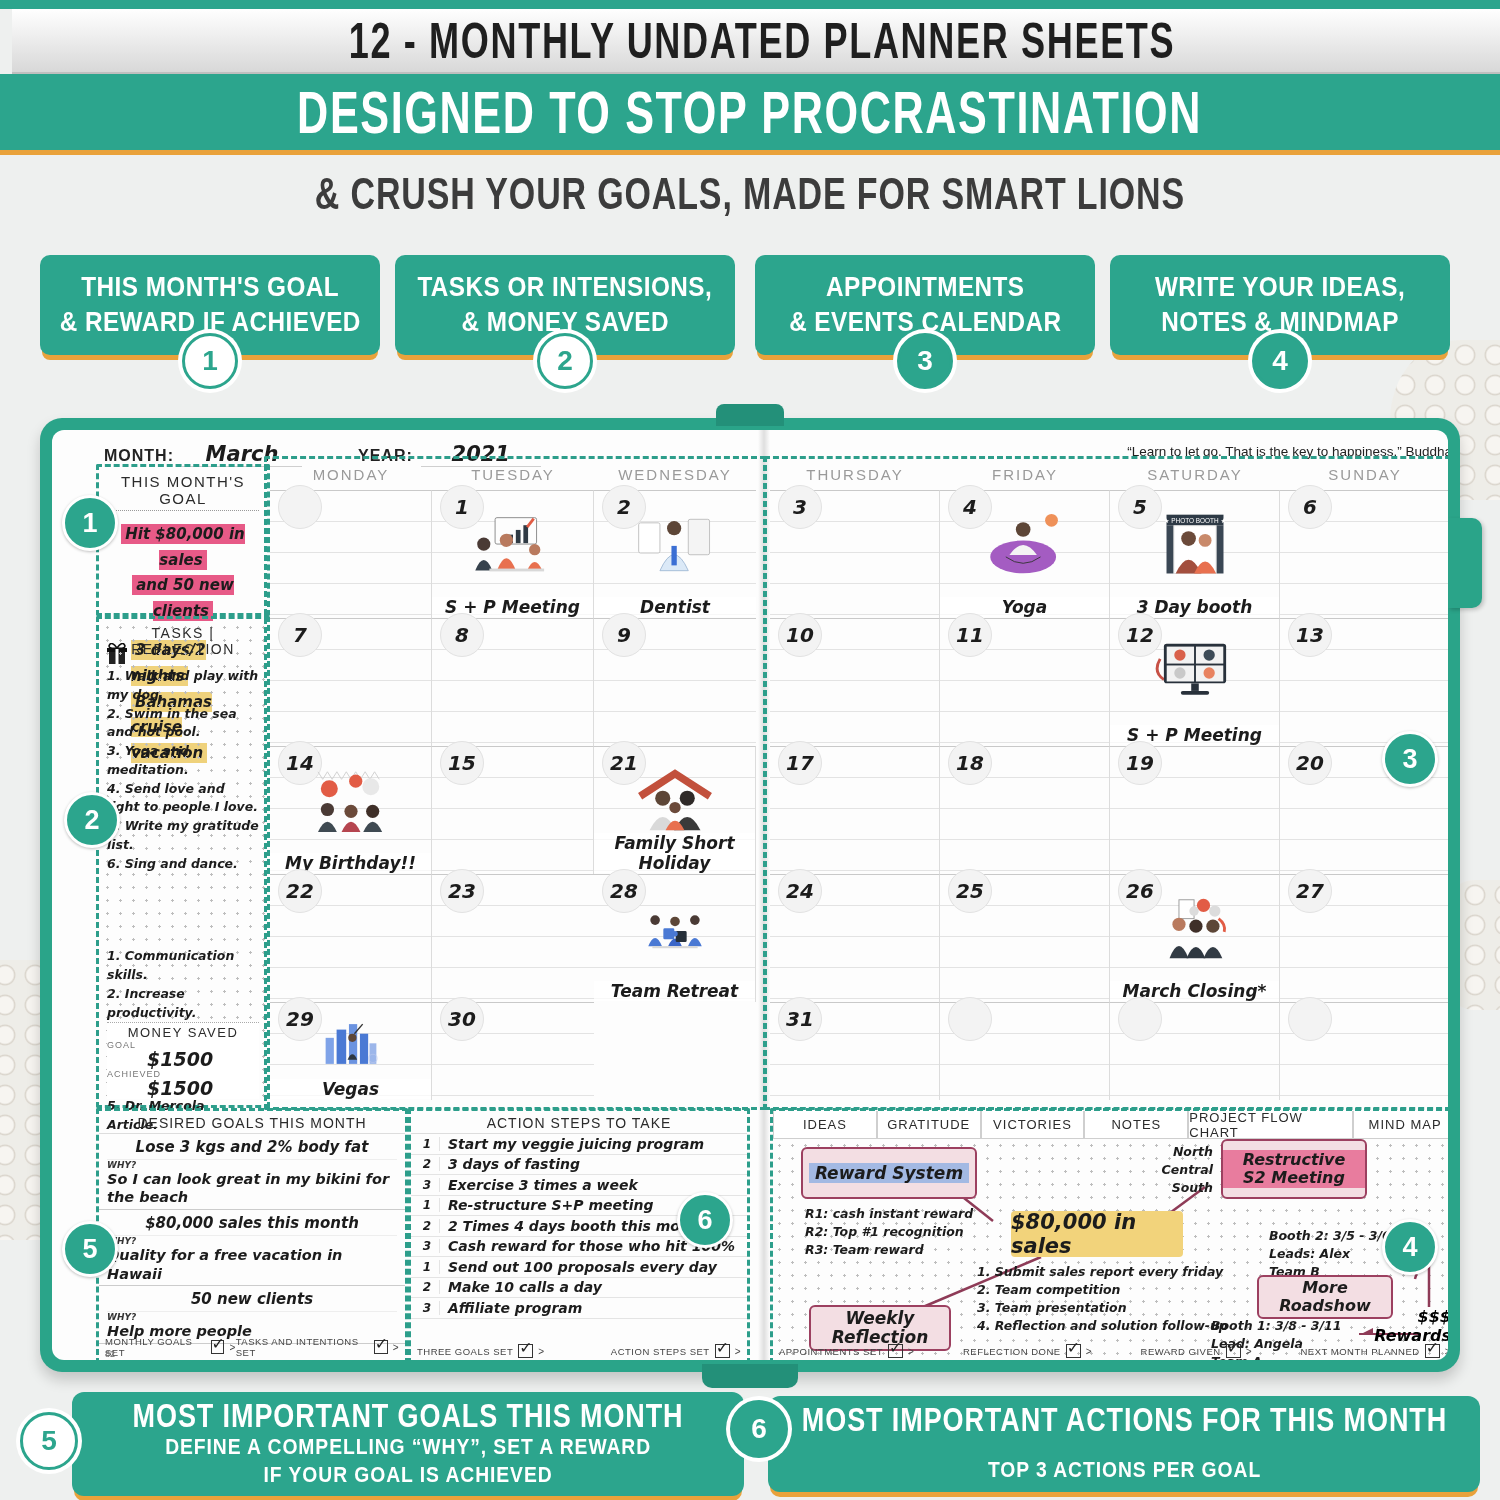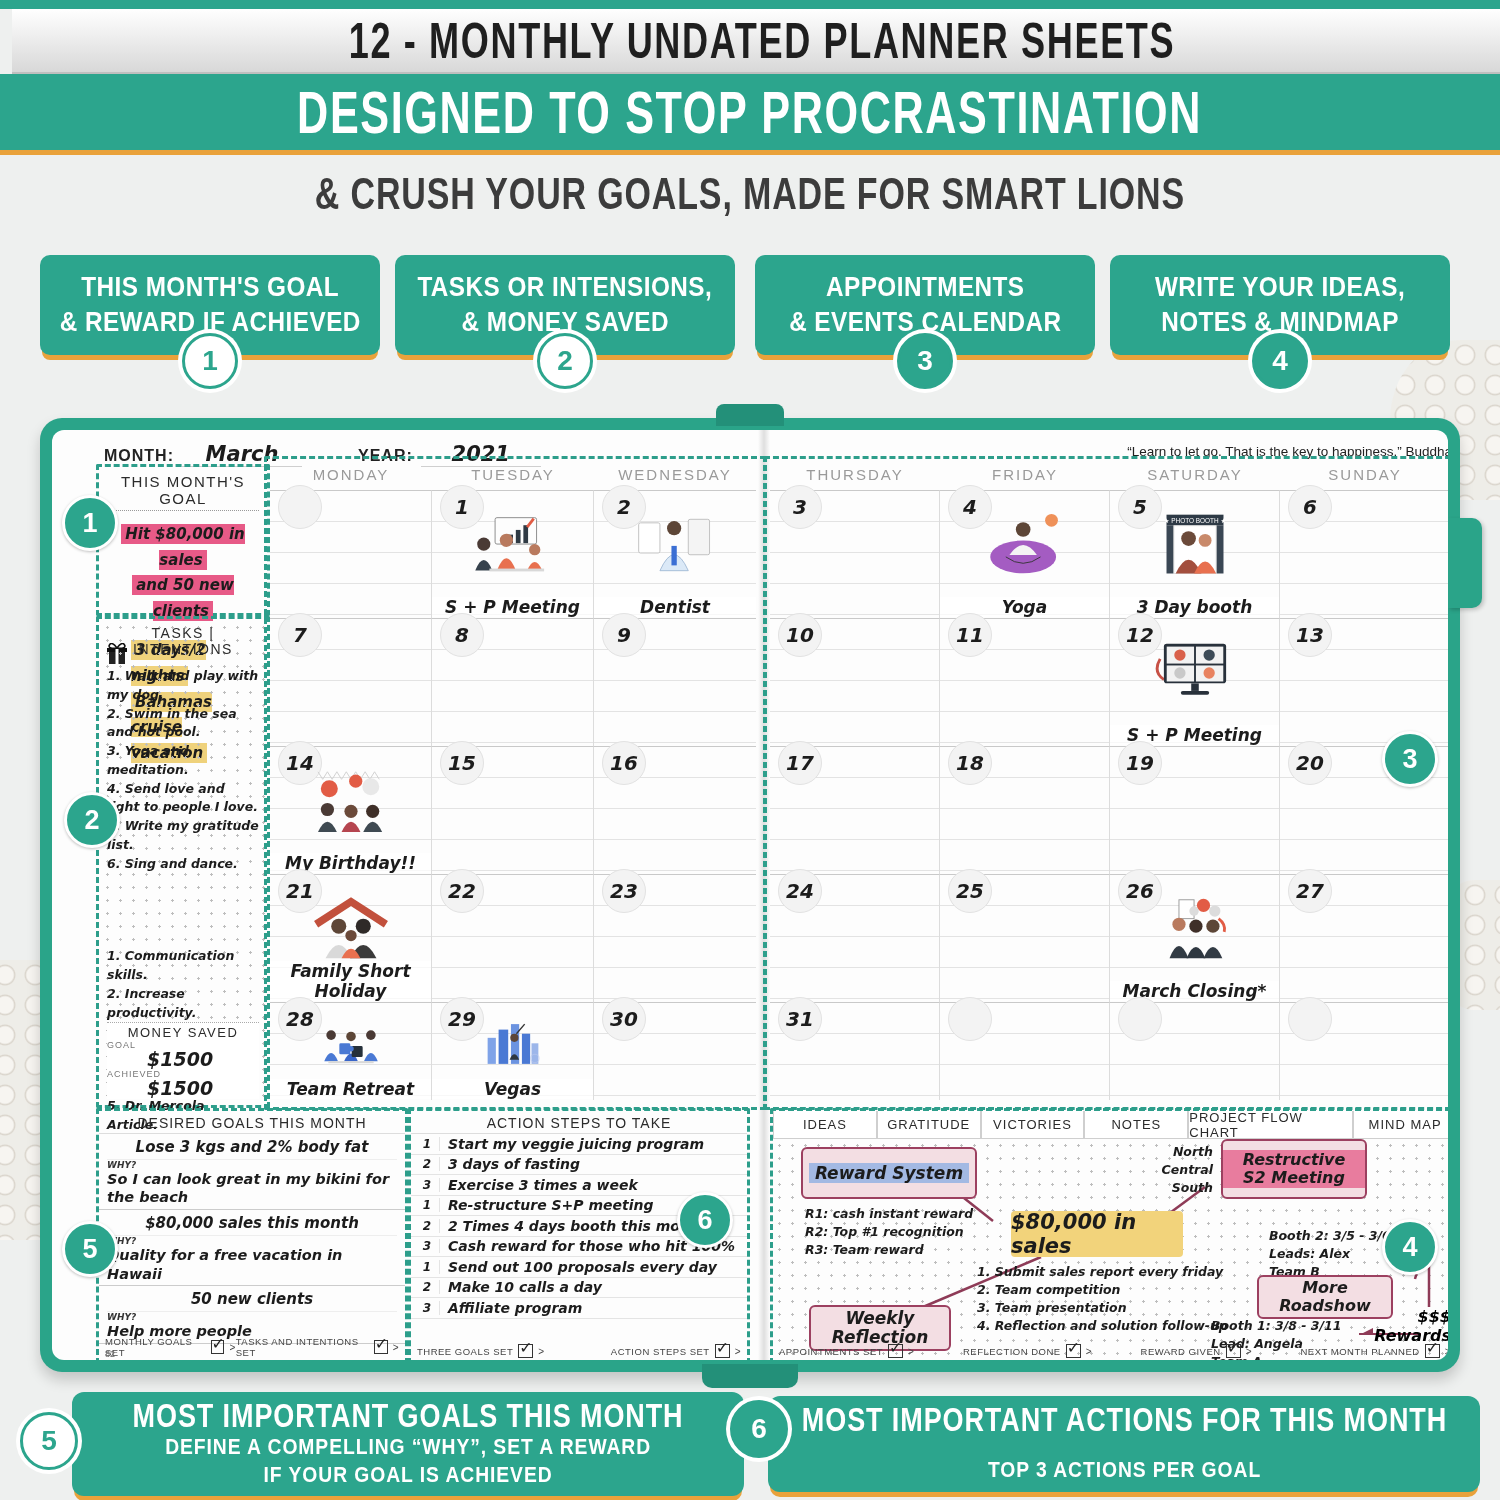--- a/index.html
+++ b/index.html
@@ -216,21 +216,21 @@
               </svg>
           </span>
         <div><span class="hl yellow hw">3 days/2 nights</span></div>
             <div><span class="hl yellow hw">Bahamas cruise vacation</span></div>
           </div>
       </div>
     </div>
 
     <div class="dashed tasks-box">
       <div class="tasks-inner dotbg">
-        <div class="sec-title" style="font-size:14px">TASKS | INTENTIONS</div>
+        <div class="sec-title" style="font-size:14px">TASKS | REFLECTION</div>
         <div id="tasks-list1" style="margin-top:10px">
             <div class="task-item hw">1. Walk and play with my dog.</div>
             <div class="task-item hw">2. Swim in the sea and hot pool.</div>
             <div class="task-item hw">3. Yoga and meditation.</div>
             <div class="task-item hw">4. Send love and light to people I love.</div>
             <div class="task-item hw">5. Write my gratitude list.</div>
             <div class="task-item hw">6. Sing and dance.</div>
           </div>
         <div class="tasks-gap"></div>
         <div id="tasks-list2">
@@ -309,23 +309,20 @@
               <circle cx="45" cy="46" r="7" fill="#6b4a3a"></circle>
               <path d="M35 68 q10 -22 20 0 z" fill="#b5454f"></path>
               <circle cx="68" cy="46" r="7" fill="#3f2f28"></circle>
               <path d="M58 68 q10 -22 20 0 z" fill="#3f4a52"></path>
             </svg></div>
           <div class="caption hw">My Birthday!!</div>
         </div>
         <div class="cal-cell colsep">
           <div class="day-circle hw">15</div>
         </div>
-        <div class="cal-cell">
-          <div class="day-circle hw">16</div>
-        </div>
         <div class="cal-cell colsep">
           <div class="day-circle hw">21</div>
           <div class="illu"><svg viewBox="0 0 90 70" width="86" height="66">
               <path d="M8 30 L45 6 L82 30" stroke="#c2503c" stroke-width="8" fill="none"></path>
               <circle cx="32" cy="32" r="8" fill="#5d4637"></circle>
               <path d="M18 66 q14 -28 28 0 z" fill="#d9d9d9"></path>
               <circle cx="58" cy="32" r="8" fill="#2f2a28"></circle>
               <path d="M44 66 q14 -28 28 0 z" fill="#3a3a3a"></path>
               <circle cx="45" cy="42" r="6" fill="#6b4a3a"></circle>
               <path d="M35 66 q10 -20 20 0 z" fill="#e8704f"></path>

